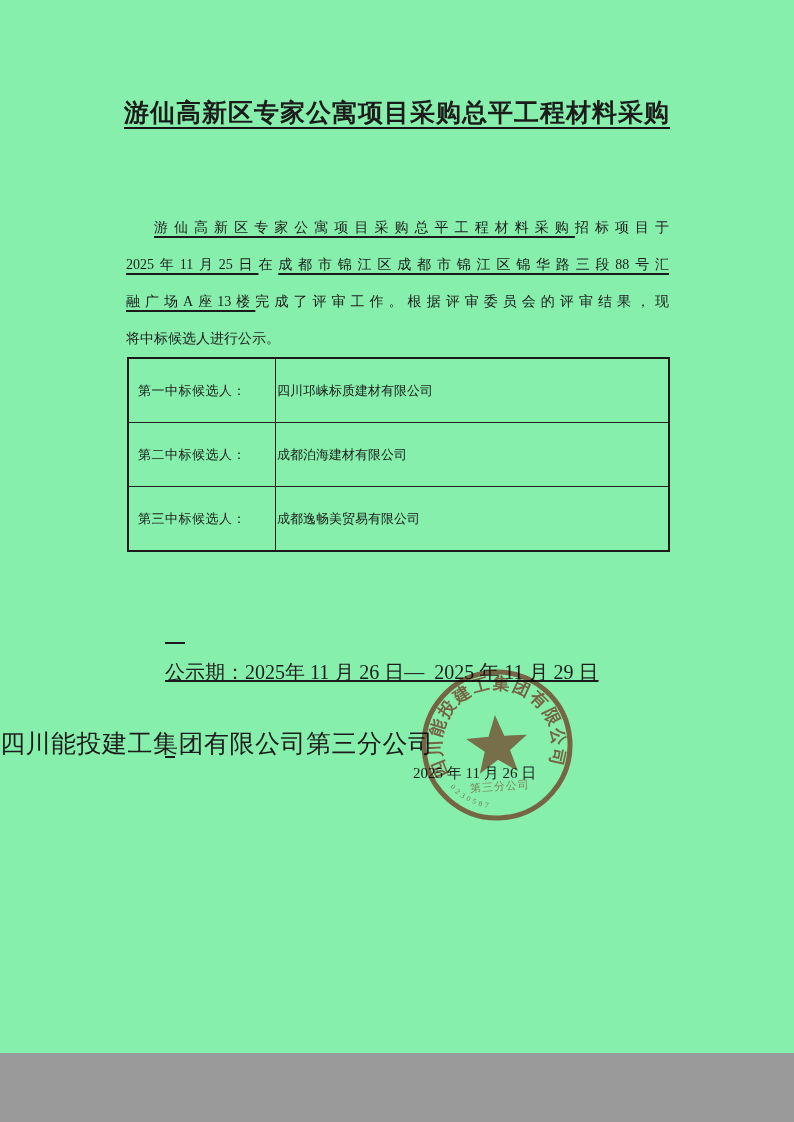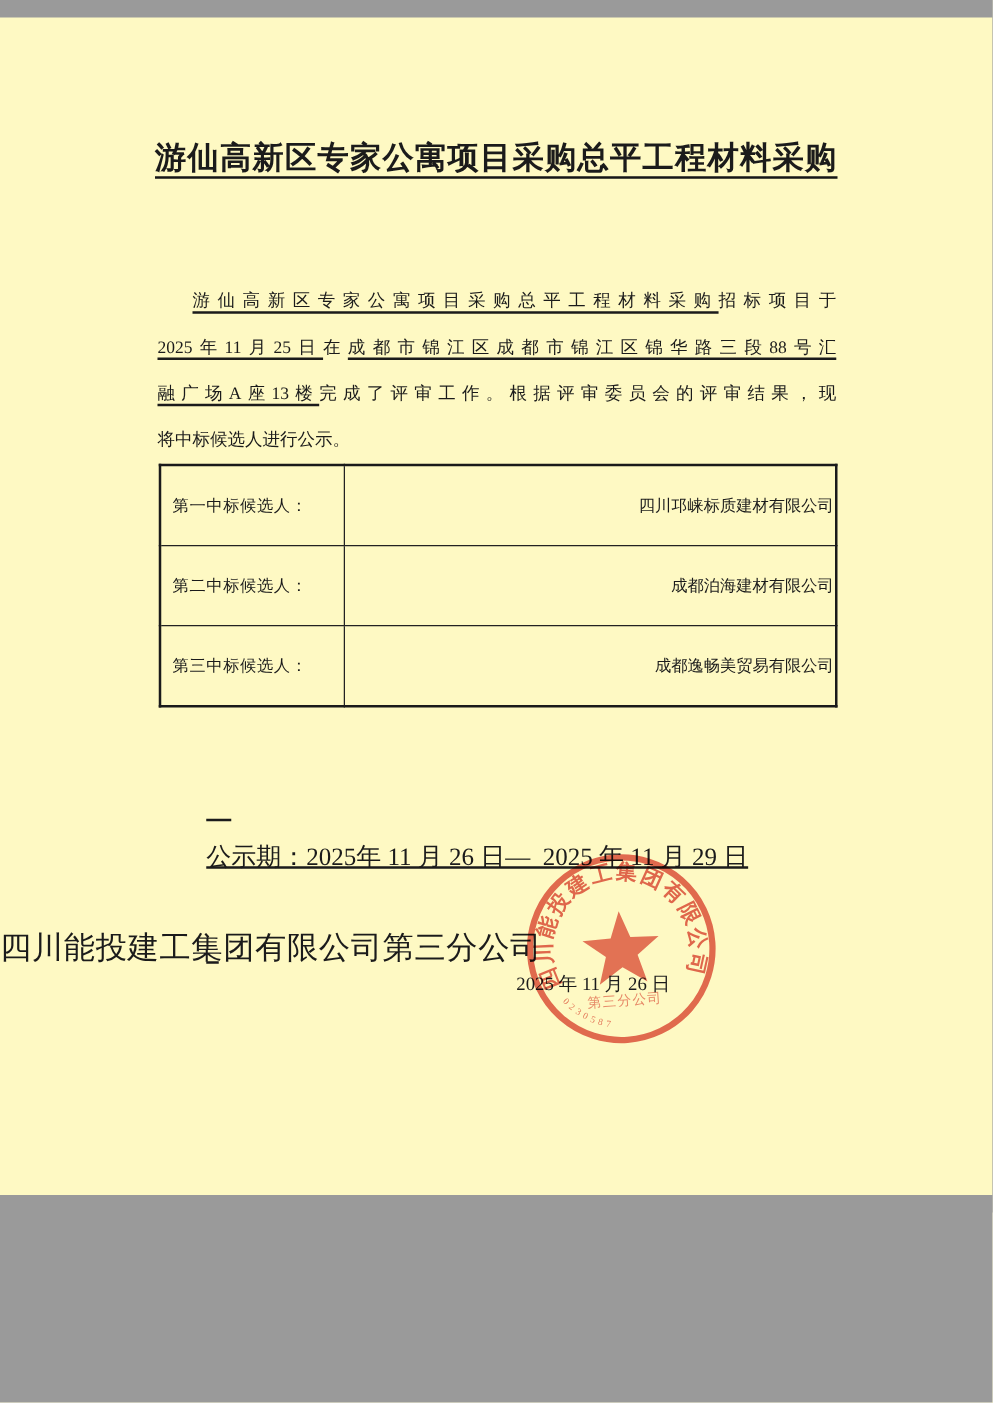--- a/index.html
+++ b/index.html
@@ -1,20 +1,20 @@
 <!DOCTYPE html>
 <html><head>
 <meta charset="utf-8">
 <style>
   html,body{margin:0;padding:0;background:#9a9a9a;}
   .page{
     position:relative;
-    width:794px;height:942px;
-    margin:14px auto;
-    background:#fef9c3;
+    width:794px;height:1053px;
+    margin:0 auto;
+    background:#86efac;
     font-family:"Liberation Serif","DejaVu Serif",serif;
     color:#1b1b1b;
     overflow:hidden;
   }
   
   .title{
     position:absolute;top:92px;left:0;right:0;
     text-align:center;
     font-size:25px;font-weight:bold;
     line-height:41px;
@@ -53,21 +53,21 @@
     border:1.6px solid #222;
     height:61px;
     vertical-align:middle;
   }
   table.result td.lbl{
     width:136px;
     padding-left:9px;
     letter-spacing:0.5px;
   }
   table.result td.val{
-    text-align:right;
+    text-align:left;
   }
   table.result{border:2px solid #1a1a1a;}
   
   .notice{
     position:absolute;left:165px;top:577px;
     font-size:20px;
     line-height:38px;
     white-space:pre;
     text-decoration:underline;
   }

